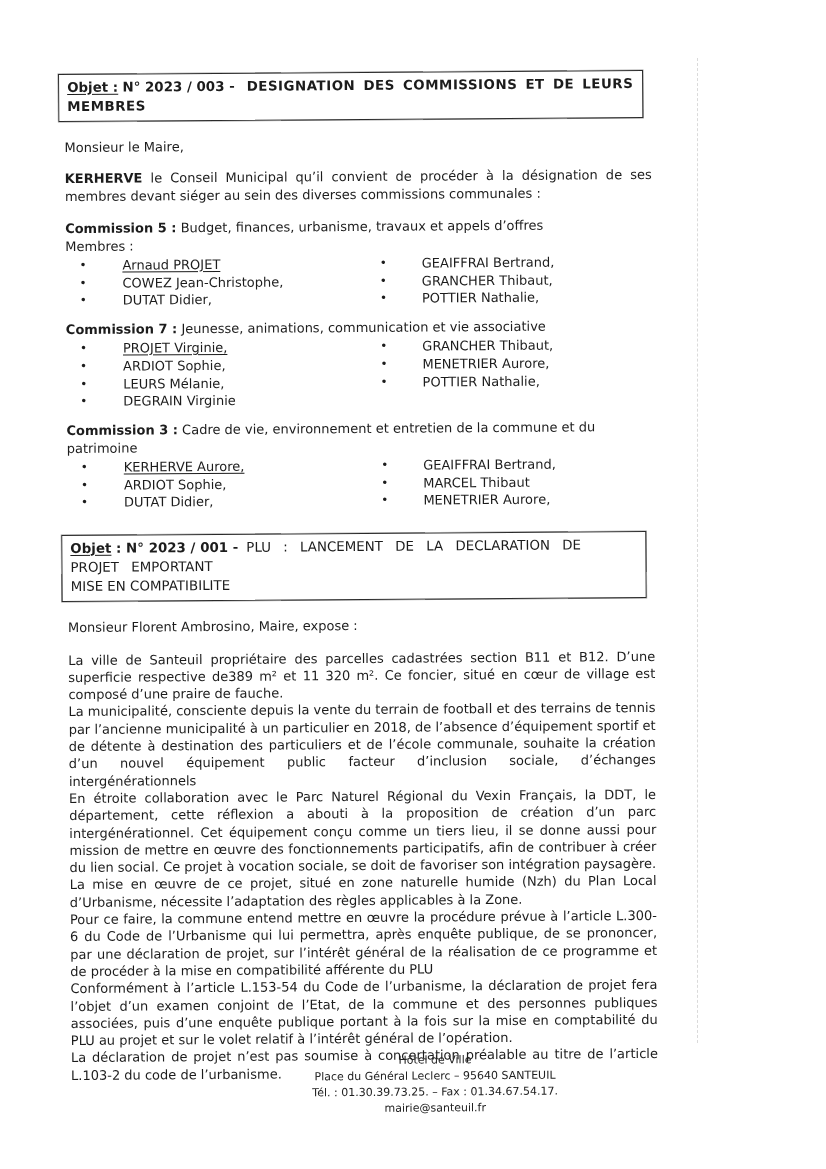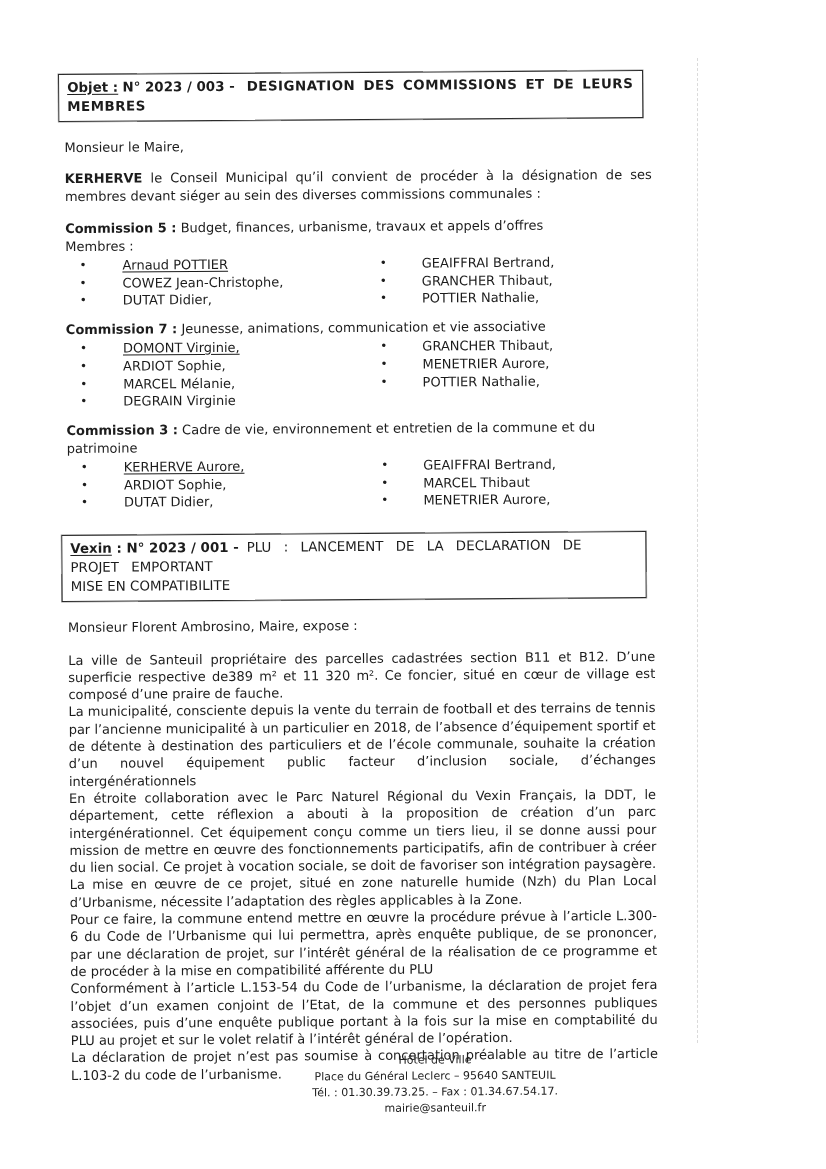--- a/index.html
+++ b/index.html
@@ -91,39 +91,39 @@
 
     <p class="salutation">Monsieur le Maire,</p>
 
     <p class="para"><span class="b">KERHERVE</span><span> le Conseil Municipal qu’il convient de procéder à la désignation de ses membres devant siéger au sein des diverses commissions communales :</span></p>
 
     <div class="commission">
       <p class="c-head"><span class="b">Commission 5 :</span> <span>Budget, finances, urbanisme, travaux et appels d’offres</span></p>
       <p class="c-mlabel">Membres :</p>
       <div class="members">
         <div class="mcol-left">
-          <div class="member"><span class="u">Arnaud POTTIER</span></div>
+          <div class="member"><span class="u">Arnaud PROJET</span></div>
           <div class="member"><span>COWEZ Jean-Christophe,</span></div>
           <div class="member"><span>DUTAT Didier,</span></div>
         </div>
         <div class="mcol-right">
           <div class="member"><span>GEAIFFRAI Bertrand,</span></div>
           <div class="member"><span>GRANCHER Thibaut,</span></div>
           <div class="member"><span>POTTIER Nathalie,</span></div>
         </div>
       </div>
     </div>
 
     <div class="commission">
       <p class="c-head"><span class="b">Commission 7 :</span> <span>Jeunesse, animations, communication et vie associative</span></p>
       <div class="members">
         <div class="mcol-left">
-          <div class="member"><span class="u">DOMONT Virginie,</span></div>
+          <div class="member"><span class="u">PROJET Virginie,</span></div>
           <div class="member"><span>ARDIOT Sophie,</span></div>
-          <div class="member"><span>MARCEL Mélanie,</span></div>
+          <div class="member"><span>LEURS Mélanie,</span></div>
           <div class="member"><span>DEGRAIN Virginie</span></div>
         </div>
         <div class="mcol-right">
           <div class="member"><span>GRANCHER Thibaut,</span></div>
           <div class="member"><span>MENETRIER Aurore,</span></div>
           <div class="member"><span>POTTIER Nathalie,</span></div>
         </div>
       </div>
     </div>
 
@@ -137,21 +137,21 @@
         </div>
         <div class="mcol-right">
           <div class="member"><span>GEAIFFRAI Bertrand,</span></div>
           <div class="member"><span>MARCEL Thibaut</span></div>
           <div class="member"><span>MENETRIER Aurore,</span></div>
         </div>
       </div>
     </div>
 
     <div class="objet-box box2">
-      <p class="box-line"><span class="b"><span class="u">Vexin</span><span> : N° 2023 / 001 -</span></span><span class="box2-title1">PLU : LANCEMENT DE LA DECLARATION DE PROJET EMPORTANT</span><br><span>MISE EN COMPATIBILITE</span></p>
+      <p class="box-line"><span class="b"><span class="u">Objet</span><span> : N° 2023 / 001 -</span></span><span class="box2-title1">PLU : LANCEMENT DE LA DECLARATION DE PROJET EMPORTANT</span><br><span>MISE EN COMPATIBILITE</span></p>
     </div>
 
     <p class="expose">Monsieur Florent Ambrosino, Maire, expose :</p>
 
     <div class="bodytext">
       <p>La ville de Santeuil propriétaire des parcelles cadastrées section B11 et B12. D’une superficie respective de389 m² et 11 320 m². Ce foncier, situé en cœur de village est composé d’une praire de fauche.</p>
       <p>La municipalité, consciente depuis la vente du terrain de football et des terrains de tennis par l’ancienne municipalité à un particulier en 2018, de l’absence d’équipement sportif et de détente à destination des particuliers et de l’école communale, souhaite la création d’un nouvel équipement public facteur d’inclusion sociale, d’échanges intergénérationnels</p>
       <p>En étroite collaboration avec le Parc Naturel Régional du Vexin Français, la DDT, le département, cette réflexion a abouti à la proposition de création d’un parc intergénérationnel. Cet équipement conçu comme un tiers lieu, il se donne aussi pour mission de mettre en œuvre des fonctionnements participatifs, afin de contribuer à créer du lien social. Ce projet à vocation sociale, se doit de favoriser son intégration paysagère.</p>
       <p>La mise en œuvre de ce projet, situé en zone naturelle humide (Nzh) du Plan Local d’Urbanisme, nécessite l’adaptation des règles applicables à la Zone.</p>
       <p>Pour ce faire, la commune entend mettre en œuvre la procédure prévue à l’article L.300-6 du Code de l’Urbanisme qui lui permettra, après enquête publique, de se prononcer, par une déclaration de projet, sur l’intérêt général de la réalisation de ce programme et de procéder à la mise en compatibilité afférente du PLU</p>

